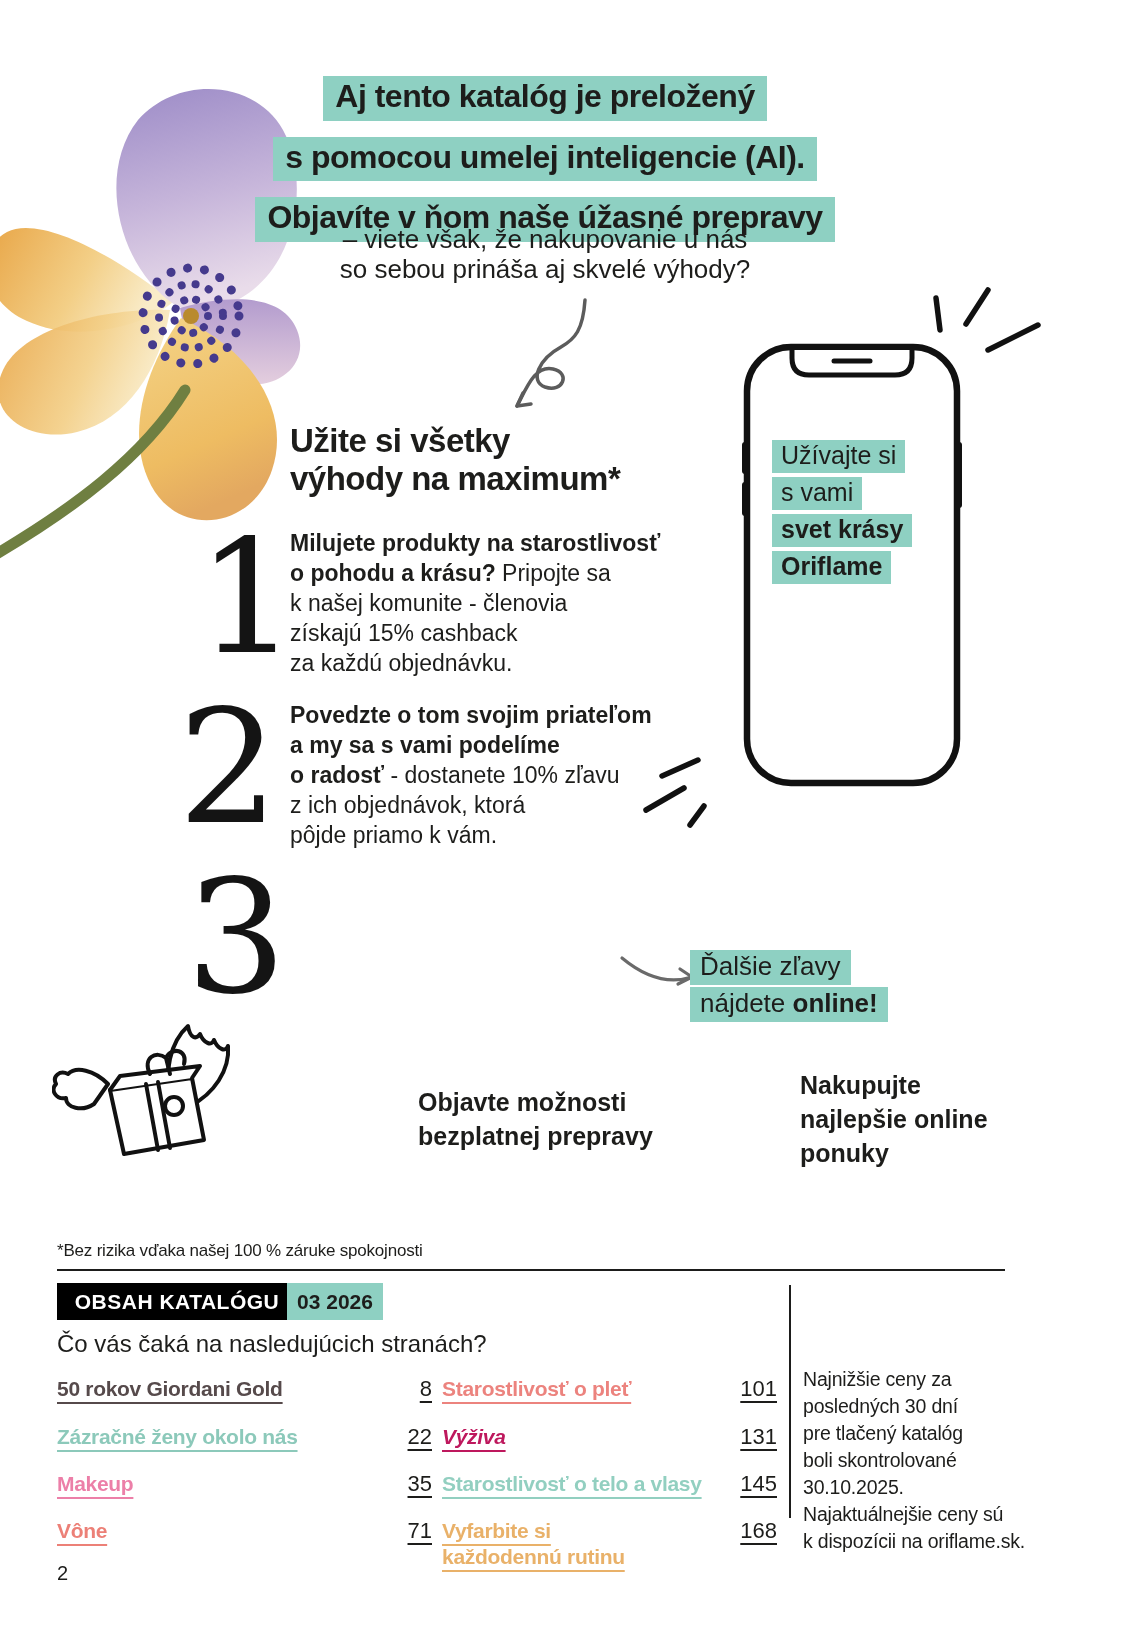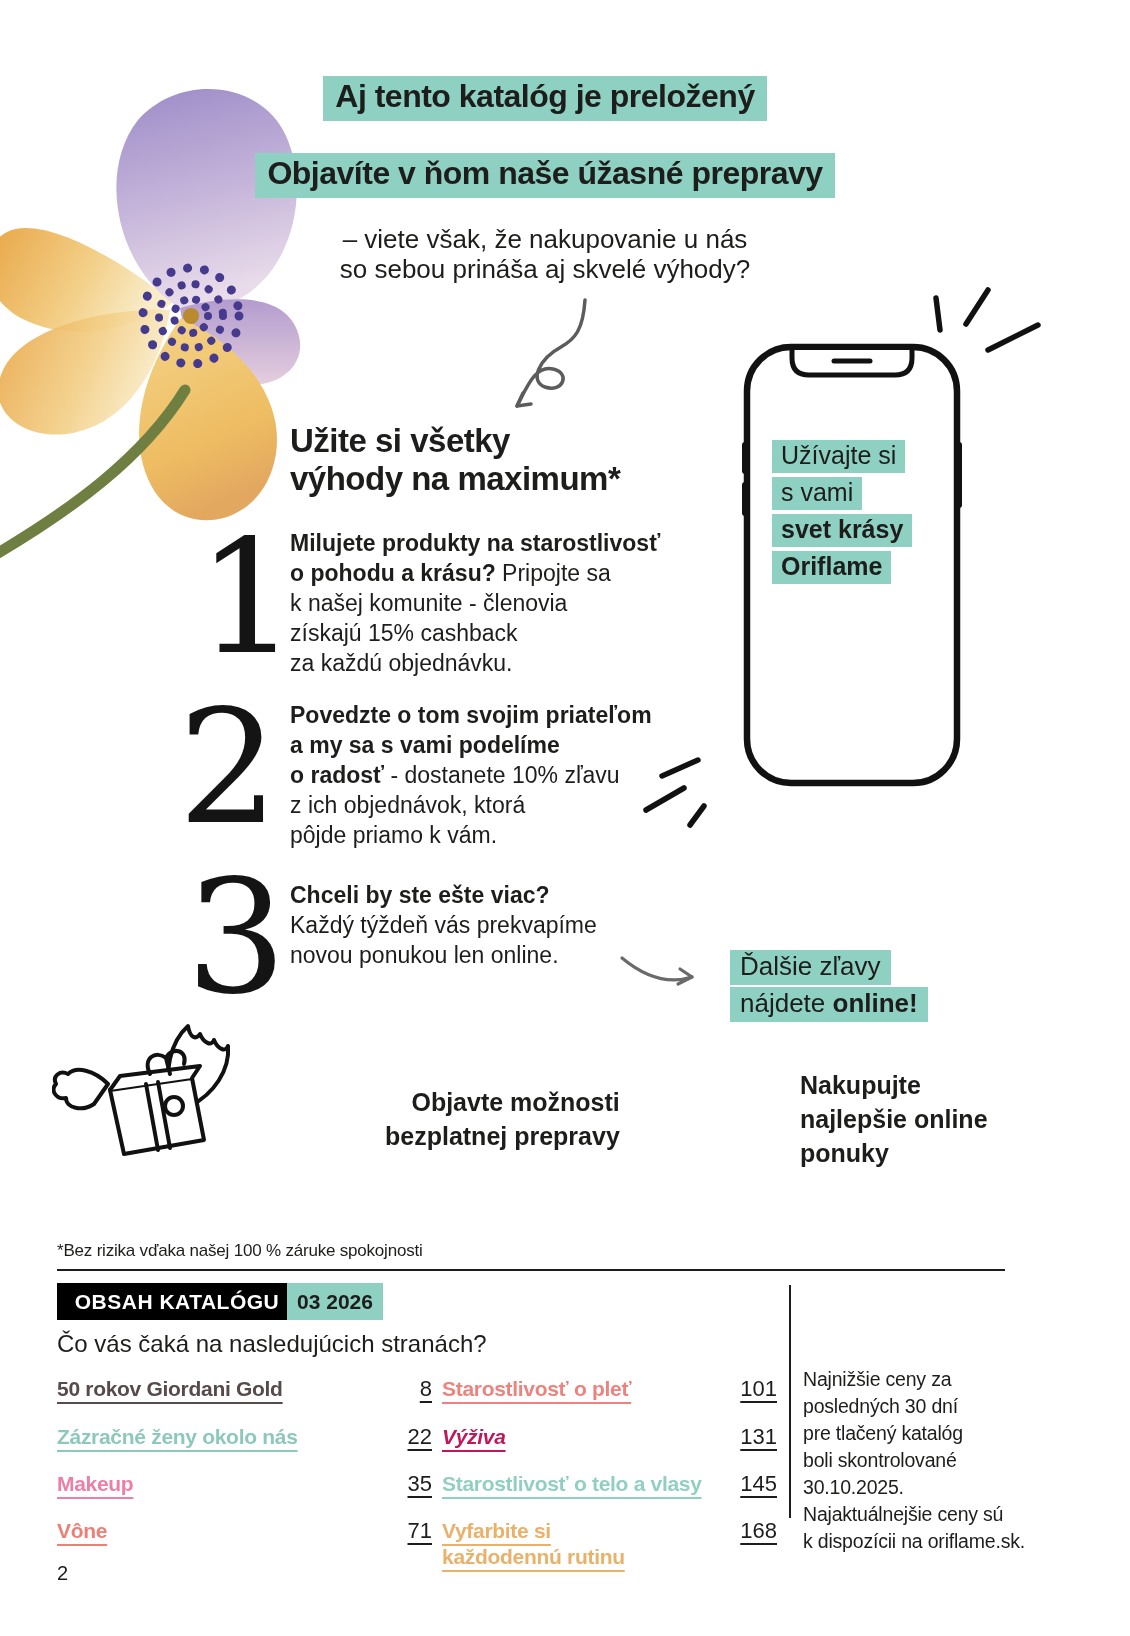--- a/index.html
+++ b/index.html
@@ -15,21 +15,21 @@
   .subtext { left:150px; top:224px; width:790px; text-align:center; font-size:26px; line-height:30px; }
   
   .benefits-heading { left:290px; top:422px; font-size:33px; font-weight:bold; line-height:38px; letter-spacing:-0.5px; }
   .big-num { font-family:"DejaVu Serif", serif; font-size:158px; line-height:1; color:#141414; font-weight:400; }
   .item { width:430px; font-size:23px; line-height:30px; }
   .item b { font-weight:bold; }
   
   .phone-caption { left:772px; top:438px; width:200px; line-height:1; }
   .phone-caption .hl { font-size:25px; padding:3px 9px 5px; margin:2px 0; }
   
-  .callout { left:730px; top:949px; line-height:1; }
+  .callout { left:690px; top:949px; line-height:1; }
   .callout .hl { font-size:26px; padding:3px 10px 6px; margin:1px 0; }
   
   .promo { font-size:25px; font-weight:bold; line-height:34px; }
   
   .footnote { left:57px; top:1241px; font-size:17px; letter-spacing:-0.2px; }
   .rule-h { left:57px; top:1269px; width:948px; height:2px; background:#1d1d1b; }
   .contents-header { left:57px; top:1283px; width:240px; height:37px; background:#000; color:#fff;
     display:flex; align-items:center; justify-content:center; font-size:21px; font-weight:bold; letter-spacing:.5px; }
   .issue-badge { left:287px; top:1283px; width:96px; height:37px; background:var(--teal);
     display:flex; align-items:center; justify-content:center; font-size:21px; font-weight:bold; }
@@ -81,21 +81,21 @@
         <circle cx="206" cy="276" r="48" stroke-width="9" stroke-dasharray="0.1 17"></circle>
         <circle cx="206" cy="276" r="32" stroke-width="8" stroke-dasharray="0.1 14"></circle>
         <circle cx="206" cy="276" r="17" stroke-width="8" stroke-dasharray="0.1 12"></circle>
       </g>
       <circle cx="206" cy="276" r="8" fill="#b98a2e"></circle>
     </svg>
   </div>
 
   <div class="abs hero">
     <span class="hl">Aj tento katalóg je preložený</span><br>
-    <br>
+    <span class="hl">s pomocou umelej inteligencie (AI).</span><br>
     <span class="hl">Objavíte v ňom naše úžasné prepravy</span>
   </div>
   <div class="abs subtext pre">– viete však, že nakupovanie u nás
 so sebou prináša aj skvelé výhody?</div>
 
   <div class="abs" style="left:505px; top:295px;">
     <svg width="100" height="125" viewBox="0 0 100 125">
       <path d="M80,5 C78,35 70,44 56,52 C34,64 24,86 40,92 C58,98 66,78 48,74 C30,70 22,92 12,111" fill="none" stroke="#5c5c5c" stroke-width="3.5" stroke-linecap="round"></path>
       <path d="M12,111 L26,109 M12,111 L18,98" fill="none" stroke="#5c5c5c" stroke-width="3.5" stroke-linecap="round"></path>
     </svg>
@@ -112,23 +112,20 @@
 za každú objednávku.</span></div>
 
   <div class="abs big-num" style="left:178px; top:688px;">2</div>
   <div class="abs item pre" style="left:290px; top:700px;"><b>Povedzte o tom svojim priateľom
 a my sa s vami podelíme
 o radosť</b><span> - dostanete 10% zľavu
 z ich objednávok, ktorá
 pôjde priamo k vám.</span></div>
 
   <div class="abs big-num" style="left:186px; top:858px;">3</div>
-  <div class="abs item pre" style="left:290px; top:880px;"><b>Chceli by ste ešte viac?</b><span>
-Každý týždeň vás prekvapíme
-novou ponukou len online.</span></div>
 
   <div class="abs" style="left:742px; top:342px;">
     <svg width="220" height="446" viewBox="0 0 220 446">
       <rect x="0" y="100" width="7" height="32" rx="3" fill="#111"></rect>
       <rect x="0" y="140" width="7" height="34" rx="3" fill="#111"></rect>
       <rect x="213" y="100" width="7" height="66" rx="3" fill="#111"></rect>
       <rect x="5" y="5" width="210" height="436" rx="44" fill="#fff" stroke="#111" stroke-width="6.5"></rect>
       <path d="M50,8 L50,16 Q50,33 67,33 L153,33 Q170,33 170,16 L170,8" fill="#fff" stroke="#111" stroke-width="5"></path>
       <line x1="92" y1="19" x2="128" y2="19" stroke="#111" stroke-width="5" stroke-linecap="round"></line>
     </svg>
@@ -168,21 +165,21 @@
       <path d="M56,72 C42,58 24,54 16,62 C8,58 0,64 4,72 C-2,78 4,88 14,86 C14,96 30,100 42,92 Z"></path>
       <path d="M118,90 C112,60 118,30 136,14 C138,26 144,28 148,22 C152,32 160,34 162,28 C166,38 174,40 176,34 C178,58 162,82 138,94 Z"></path>
       <path d="M58,78 L140,66 L152,128 L72,142 Z"></path>
       <path d="M58,78 L68,64 L148,54 L140,66"></path>
       <path d="M94,72 L106,138 M106,70 L118,136" fill="none"></path>
       <path d="M98,62 C90,46 104,38 114,46 M114,46 C120,34 136,38 132,52 M114,46 L118,62" fill="none"></path>
       <circle cx="122" cy="94" r="9"></circle>
     </svg>
   </div>
 
-  <div class="abs promo pre" style="left:385px; top:1085px;text-align:right;">Objavte možnosti
+  <div class="abs promo pre" style="left:418px; top:1085px;">Objavte možnosti
 bezplatnej prepravy</div>
   <div class="abs promo pre" style="left:800px; top:1068px;">Nakupujte
 najlepšie online
 ponuky</div>
 
   <div class="abs footnote">*Bez rizika vďaka našej 100 % záruke spokojnosti</div>
   <div class="abs rule-h"></div>
 
   <div class="abs contents-header">OBSAH KATALÓGU</div>
   <div class="abs issue-badge">03 2026</div>

